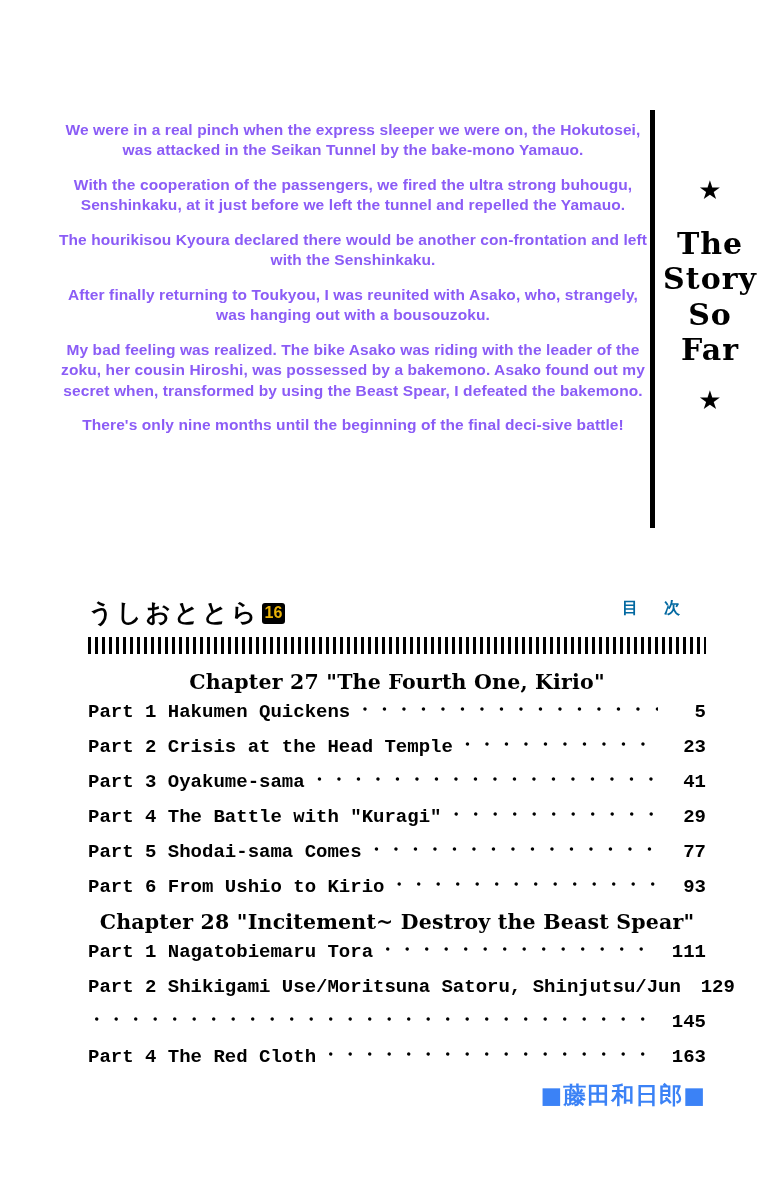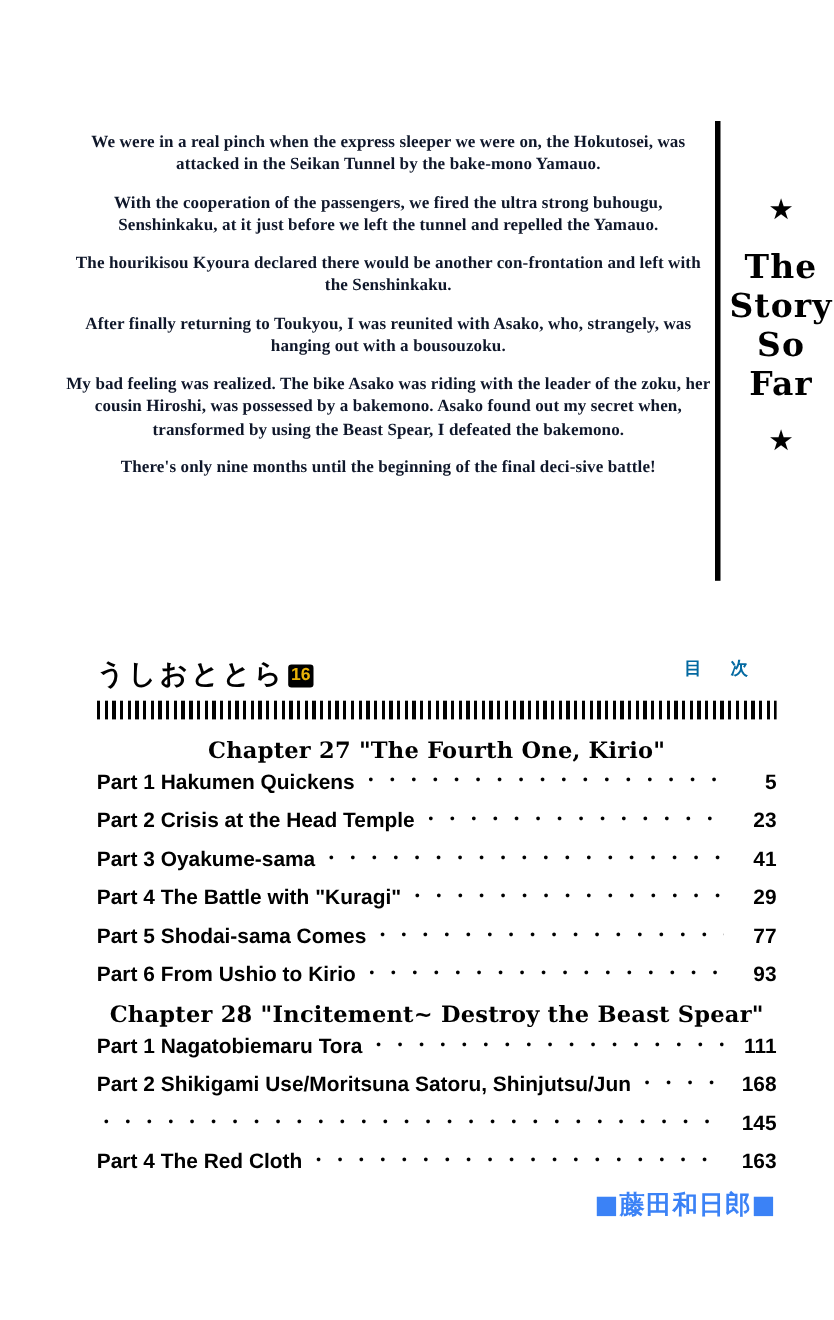--- a/index.html
+++ b/index.html
@@ -26,27 +26,27 @@
     height: 430px;
   }
   .story-text {
     position: absolute;
     left: 58px;
     top: 10px;
     width: 590px;
     text-align: center;
   }
   .story-para {
-    font-family: Liberation Serif, serif;
+    font-family: Liberation Sans, sans-serif;
     font-weight: bold;
     font-size: 15.5px;
     line-height: 1.32;
     letter-spacing: 0.1px;
     margin: 0 0 14px 0;
-    color: #0f172a;
+    color: #8b5cf6;
   }
   .story-para.last {
     margin-bottom: 0;
   }
   .vrule {
     position: absolute;
     left: 650px;
     top: 0px;
     width: 5px;
     height: 418px;
@@ -146,21 +146,21 @@
     font-weight: bold;
     font-size: 20.5px;
     text-align: center;
     margin: 8px 0 6px 0;
     letter-spacing: 0.2px;
     color: #000;
   }
   .toc-row {
     display: flex;
     align-items: baseline;
-    font-family: Liberation Sans, sans-serif;
+    font-family: Liberation Mono, monospace;
     font-weight: bold;
     font-size: 19px;
     color: #000;
     margin: 0 0 12px 0;
     white-space: nowrap;
   }
   .toc-row .title {
     flex: 0 0 auto;
     padding-right: 6px;
   }
@@ -268,21 +268,21 @@
     <div class="chapter-head">Chapter 28 "Incitement~ Destroy the Beast Spear"</div>
 
     <div class="toc-row">
       <span class="title">Part 1 Nagatobiemaru Tora</span>
       <span class="dots">・・・・・・・・・・・・・・・・・・・・・・・・・・・・・・・・・・・・・・・・・・・・・・・・・・・・・・・・・・・・・・・・・・・・・・・</span>
       <span class="page-no">111</span>
     </div>
     <div class="toc-row">
       <span class="title">Part 2 Shikigami Use/Moritsuna Satoru, Shinjutsu/Jun</span>
       <span class="dots">・・・・・・・・・・・・・・・・・・・・・・・・・・・・・・・・・・・・・・・・・・・・・・・・・・・・・・・・・・・・・・・・・・・・・・・</span>
-      <span class="page-no">168</span>
+      <span class="page-no">129</span>
     </div>
     <div class="toc-row">
       <span class="dots">・・・・・・・・・・・・・・・・・・・・・・・・・・・・・・・・・・・・・・・・・・・・・・・・・・・・・・・・・・・・・・・・・・・・・・・</span>
       <span class="page-no">145</span>
     </div>
     <div class="toc-row">
       <span class="title">Part 4 The Red Cloth</span>
       <span class="dots">・・・・・・・・・・・・・・・・・・・・・・・・・・・・・・・・・・・・・・・・・・・・・・・・・・・・・・・・・・・・・・・・・・・・・・・</span>
       <span class="page-no">163</span>
     </div>

